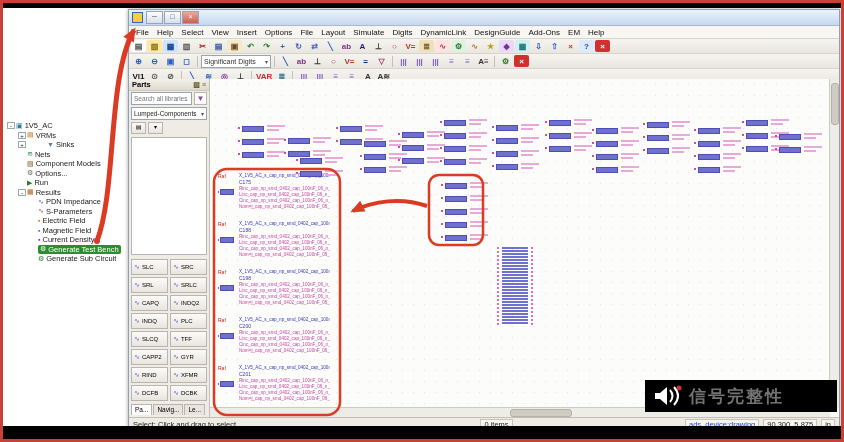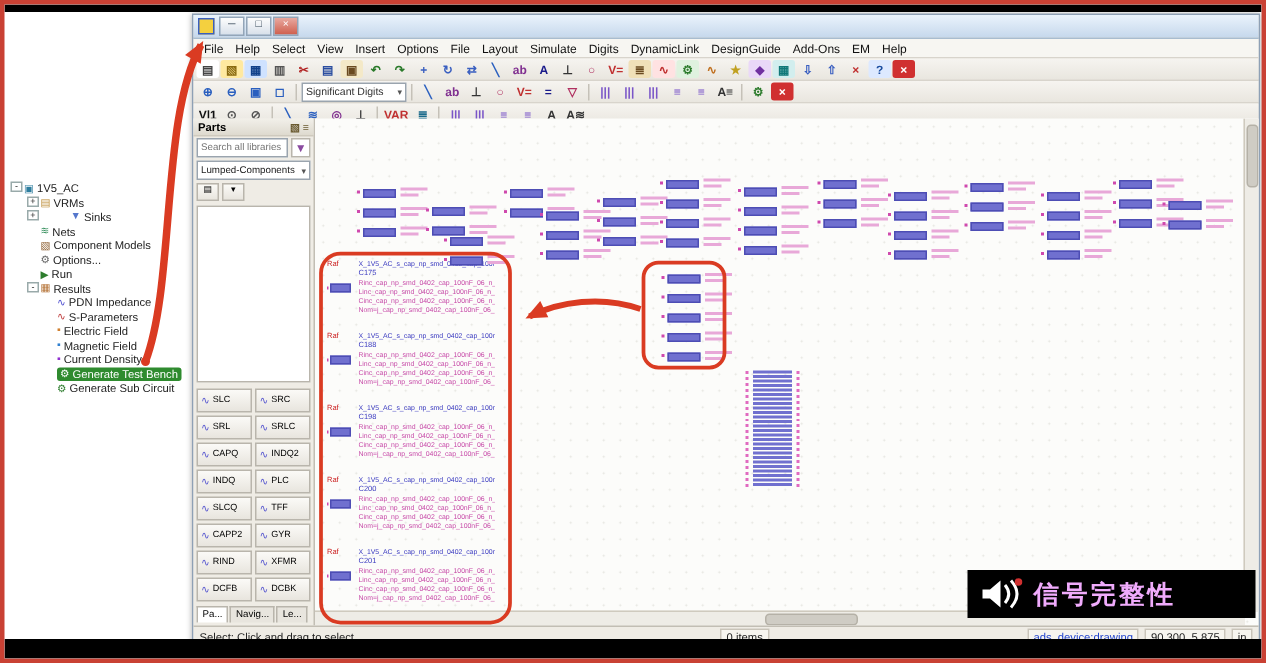--- a/index.html
+++ b/index.html
@@ -2,21 +2,21 @@
 <html><head>
 <meta charset="utf-8">
 <style>
   html,body{margin:0;padding:0;background:#9a9a9a;font-family:"Liberation Sans",sans-serif;}
   .root{position:relative;width:844px;height:442px;background:#ffffff;border:3px solid #c94134;box-sizing:border-box;overflow:hidden;}
   .strip-top{position:absolute;left:0;top:0;right:0;height:5px;background:#000;}
   .strip-bottom{position:absolute;left:0;bottom:0;right:0;height:13px;background:#000;}
 
   
   .tree{position:absolute;left:4px;top:118px;width:120px;font-size:7.5px;color:#222;}
-  .tree-item{display:flex;align-items:flex-start;height:9.5px;white-space:nowrap;}
+  .tree-item{display:flex;align-items:center;height:9.5px;white-space:nowrap;}
   .tree-item .expand{width:8px;height:7px;line-height:6px;font-size:6px;text-align:center;border:1px solid #9aa;background:#fff;margin-right:1px;box-sizing:border-box;flex:none;}
   .tree-item .expand.none{border:none;background:none;}
   .twrap{display:flex;align-items:center;gap:2px;}
   .ticon{font-size:7px;flex:none;}
   .tree-item.sel .twrap{background:#2f8b2f;color:#fff;border-radius:2px;padding:0 2px;}
 
   
   .window{position:absolute;left:125px;top:6px;width:712px;height:423px;background:#efece5;border:1px solid #8ea0b5;box-shadow:0 0 4px rgba(0,0,0,.35);box-sizing:border-box;}
   .titlebar{height:15px;display:flex;align-items:center;gap:3px;padding:0 3px;background:linear-gradient(#eaf3fc,#c6d8ec);border-bottom:1px solid #a8bccf;}
   .app-ico{width:9px;height:9px;background:#f4d03f;border:1px solid #3a5fbf;flex:none;}
@@ -80,21 +80,21 @@
   .vthumb{position:absolute;top:4px;left:1px;width:6px;height:40px;background:#cfccc4;border-radius:3px;border:1px solid #b5b1a7;}
 
   
   .statusbar{position:absolute;left:0;right:0;bottom:0;height:14px;background:#efece5;border-top:1px solid #c2beb4;display:flex;align-items:center;gap:4px;padding:0 4px;font-size:7.5px;color:#222;box-sizing:border-box;}
   .sb-flex1{flex:1.4;} .sb-flex2{flex:1;}
   .sb-field{border:1px solid #c9c4b9;background:#f7f5ef;padding:0 3px;height:10px;line-height:10px;white-space:nowrap;}
   .sb-blue{color:#2244cc;}
 
   
   .watermark{position:absolute;right:4px;bottom:27px;width:192px;height:32px;background:#000;display:flex;align-items:center;gap:6px;padding:0 8px;box-sizing:border-box;z-index:40;}
-  .wm-text{color:#f0abfc;font-size:17px;font-weight:bold;letter-spacing:2px;white-space:nowrap;}
+  .wm-text{color:#737373;font-size:17px;font-weight:bold;letter-spacing:2px;white-space:nowrap;}
 
   
   .overlay{position:absolute;left:0;top:0;z-index:60;pointer-events:none;}
   .overlay .ann{stroke:#da3b22;fill:none;}
 </style>
 </head>
 <body>
 
 <div class="root">
   <div class="strip-top"></div>

